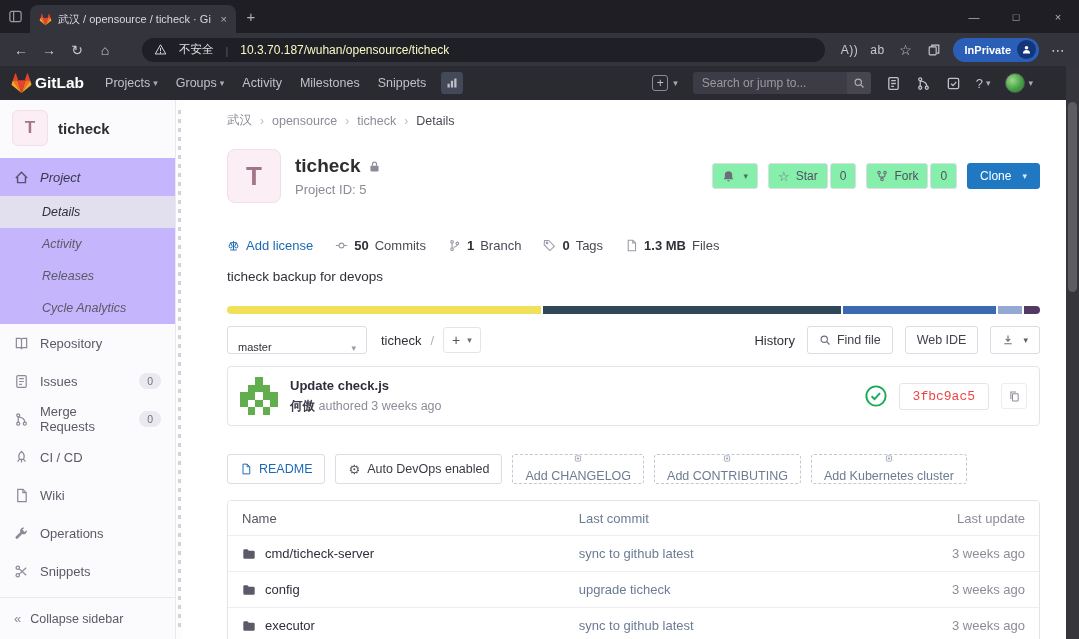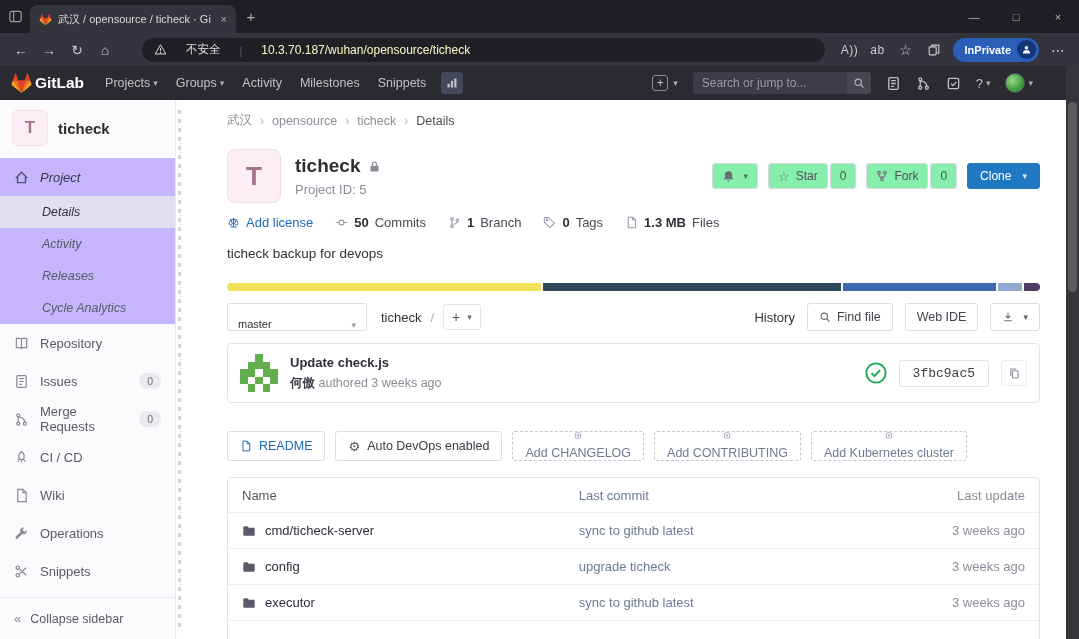--- a/index.html
+++ b/index.html
@@ -14,21 +14,21 @@
   .tab-title { flex:1; font-size:11px; color:#d8d8dc; white-space:nowrap; overflow:hidden; text-overflow:ellipsis; }
   .tab-close { font-size:11px; color:#aeaeb6; cursor:default; }
   .newtab { align-self:center; width:30px; text-align:center; font-size:15px; color:#b0b0b8; }
   .win-controls { margin-left:auto; align-self:center; display:flex; }
   .win-controls span { width:42px; text-align:center; font-size:11px; color:#b6b6bc; }
 
   
   .toolbar { height:33px; background:#34343c; display:flex; align-items:center; padding:0 8px; gap:2px; flex:0 0 auto; }
   .nav-btn { min-width:26px; height:26px; display:flex; align-items:center; justify-content:center; color:#c9c9cf; font-size:14px; border-radius:4px; }
   .nav-btn.txt { font-size:12px; letter-spacing:.5px; }
-  .addressbar { flex:1; height:24px; background:#1f1f26; border-radius:12px; display:flex; align-items:center; padding:0 12px; gap:19px; margin:0 10px 0 22px; min-width:0; }
+  .addressbar { flex:1; height:24px; background:#1f1f26; border-radius:12px; display:flex; align-items:center; padding:0 12px; gap:12px; margin:0 10px 0 22px; min-width:0; }
   .warn-icon { display:flex; }
   .sec-label { font-size:11.5px; color:#e0e0e4; white-space:nowrap; }
   .addr-divider::after { content:"|"; color:#5a5a62; font-size:11px; }
   .url { font-size:12px; color:#fef9c3; white-space:nowrap; overflow:hidden;text-align:right; }
   .inprivate { height:24px; background:#2b5fb7; border-radius:12px; display:flex; align-items:center; gap:6px; padding:0 3px 0 12px; margin:0 4px; }
   .inprivate-label { color:#fff; font-size:11px; font-weight:bold; }
   .avatar-circle { width:19px; height:19px; border-radius:50%; background:#13357a; display:flex; align-items:center; justify-content:center; }
 
   
   .page { flex:1; display:flex; flex-direction:column; position:relative; min-height:0; }
@@ -81,21 +81,21 @@
   .proj-avatar { width:54px; height:54px; border-radius:8px; background:#fbeef4; border:1px solid #f0dde8; color:#a2758a; font-size:26px; font-weight:bold; display:flex; align-items:center; justify-content:center; flex:0 0 auto; }
   .proj-meta { margin-left:14px; }
   .proj-title-row { display:flex; align-items:center; gap:8px; font-size:19px; font-weight:bold; color:#2e2e2e; }
   .proj-id { margin-top:5px; font-size:13px; color:#8c8c98; }
   .proj-actions { margin-left:auto; display:flex; align-items:center; gap:10px; }
   .btn { height:26px; border:1px solid #dcdce4; border-radius:3px; background:#86efac; color:#52525e; font-size:12px; display:inline-flex; align-items:center; gap:6px; padding:0 9px; white-space:nowrap; }
   .btn-group { display:flex; gap:2px; }
   .btn-clone { background:#1f78c1; border-color:#1f78c1; color:#fff; gap:8px; padding:0 12px; }
   .star-glyph::before { content:"☆"; font-size:13px; color:#6e6e7a; }
 
-  .stats { margin-top:12px; display:flex; align-items:center; gap:22px; font-size:13px; color:#4a4a55; flex-wrap:nowrap; }
+  .stats { margin-top:35px; display:flex; align-items:center; gap:22px; font-size:13px; color:#4a4a55; flex-wrap:nowrap; }
   .stat { display:flex; align-items:center; gap:6px; white-space:nowrap; }
   .stat b { font-weight:bold; color:#303038; }
   .stat-link { color:#1b69b6; }
 
   .desc { margin-top:16px; font-size:13.5px; color:#303038; }
 
   .langbar { margin-top:22px; height:8px; border-radius:4px; overflow:hidden; display:flex; gap:2px; }
   .lang-seg { height:100%; display:block; }
 
   .tree-bar { margin-top:12px; display:flex; align-items:center; }
@@ -109,21 +109,21 @@
   .history-link { font-size:13px; color:#303038; }
   .tbtn { height:28px; border:1px solid #dcdce4; border-radius:3px; background:#fff; color:#42424c; font-size:12.5px; display:inline-flex; align-items:center; gap:6px; padding:12px 11px; }
 
   .commit-box { margin-top:12px; border:1px solid #e3e3ea; border-radius:4px; padding:10px 12px; display:flex; align-items:center; }
   .identicon { width:38px; height:38px; flex:0 0 auto; }
   .commit-info { margin-left:12px; min-width:0; }
   .commit-title { font-size:13px; font-weight:bold; color:#2e2e3d; }
   .commit-meta { margin-top:5px; font-size:12.5px; color:#8c8c98; }
   .commit-meta .author { color:#3e3e4a; font-weight:bold; }
   .commit-right { margin-left:auto; display:flex; align-items:center; gap:12px; }
-  .sha { border:1px solid #e3e3ea; border-radius:3px; padding:5px 13px; font-family:"Liberation Mono","DejaVu Sans Mono",monospace; font-size:13px; color:#404040; background:#fff; }
+  .sha { border:1px solid #e3e3ea; border-radius:3px; padding:5px 13px; font-family:"Liberation Mono","DejaVu Sans Mono",monospace; font-size:13px; color:#ef4444; background:#fff; }
   .copy-btn { width:26px; height:26px; border:1px solid #ececf1; border-radius:3px; display:flex; align-items:center; justify-content:center; color:#8c8c98; background:#fff; }
 
   .file-btns { margin-top:28px; display:flex; gap:10px; flex-wrap:nowrap; }
   .fbtn { height:30px; border-radius:3px; font-size:12.5px; display:inline-flex; align-items:center; gap:7px; padding:0 12px; background:#fff; white-space:nowrap; }
   .fbtn.solid { border:1px solid #dcdce4; color:#1b69b6; }
   .fbtn.solid.dark { color:#3a3a44; }
   .fbtn.dashed { border:1px dashed #c6c6d2; color:#6e7b91;flex-direction:column; }
   .gear-icon::before { content:"⚙"; font-size:13px; color:#55555f; }
 
   .tree-table { margin-top:16px; border:1px solid #e3e3ea; border-radius:4px 4px 0 0; font-size:13px; overflow:hidden; }

